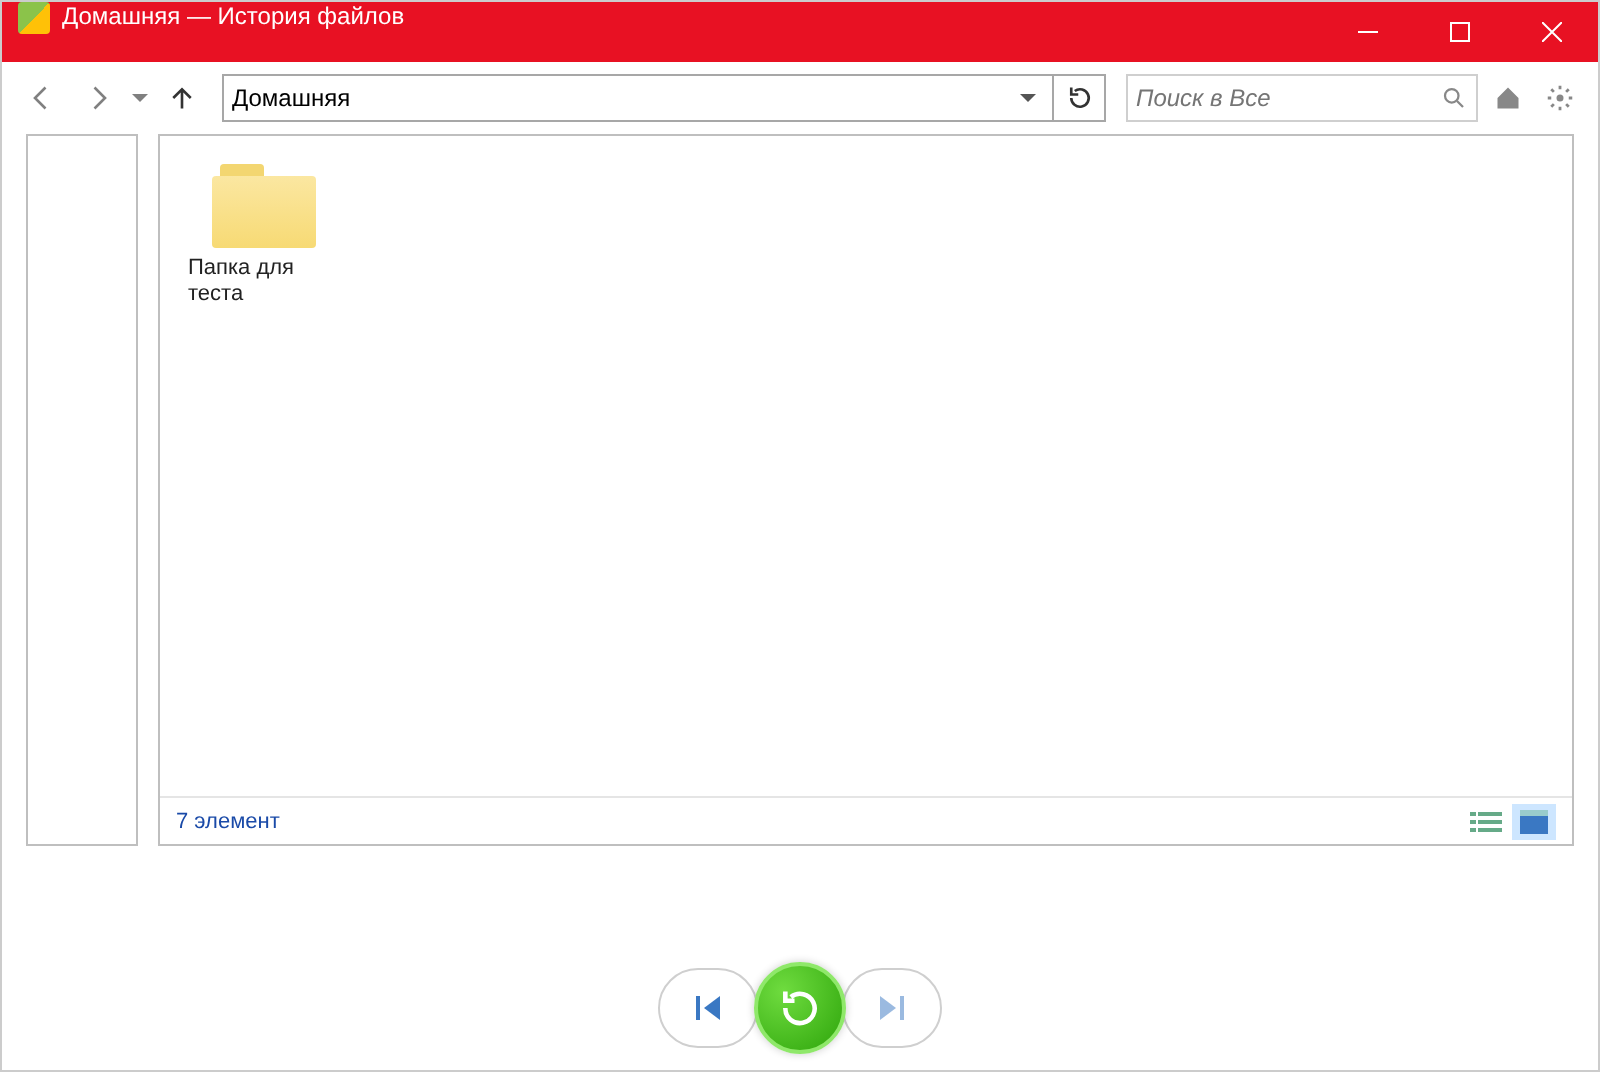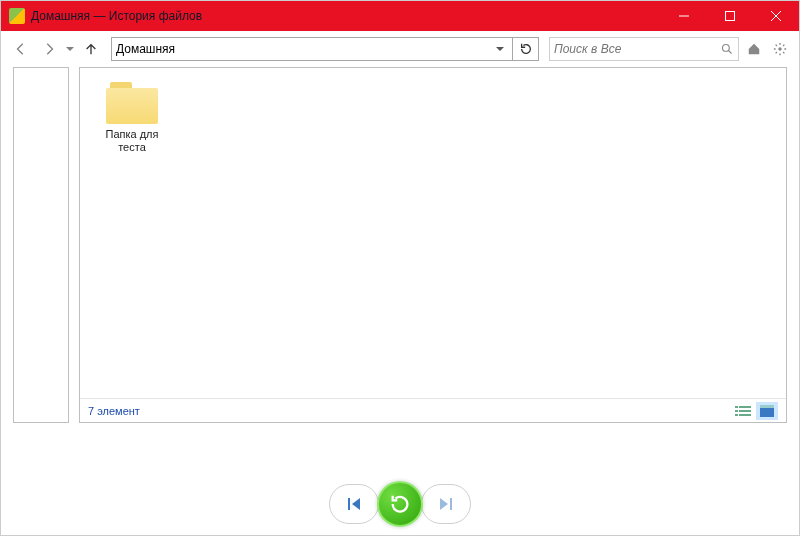--- a/index.html
+++ b/index.html
@@ -1,19 +1,19 @@
 <!DOCTYPE html>
 <html><head>
 <meta charset="utf-8">
 <style>
   * { box-sizing: border-box; margin: 0; padding: 0; font-family: "Segoe UI", Tahoma, sans-serif; }
   body { width: 800px; height: 536px; background: #ffffff; overflow: hidden; border: 1px solid #ccc; }
 
   
-  .titlebar { height: 30px; background: #e81123; display: flex; align-items: center; color: #0f172a; font-size: 12px; }
+  .titlebar { height: 30px; background: #e81123; display: flex; color: #ffffff; font-size: 12px; }
   .titlebar .app-icon { width: 16px; height: 16px; margin: 0 6px 0 8px; background: linear-gradient(135deg,#8bc34a 50%,#ffc107 50%); border-radius: 2px; }
   .titlebar .title { flex: 0 0 auto; }
   .titlebar .spacer { flex: 1; }
   .win-btn { width: 46px; height: 30px; display: flex; align-items: center; justify-content: center; color: #fff; }
   .win-btn svg { width: 10px; height: 10px; stroke: #fff; stroke-width: 1; fill: none; }
 
   
   .toolbar { height: 36px; display: flex; align-items: center; padding: 0 8px; gap: 4px; }
   .nav-btn { width: 24px; height: 24px; display: flex; align-items: center; justify-content: center; color: #808080; }
   .nav-btn.enabled { color: #333; }
@@ -22,36 +22,36 @@
   .dd svg { width:8px; height:8px; fill: currentColor; }
 
   .addr-wrap { flex: 1; display: flex; margin: 0 6px 0 4px; height: 24px; min-width:0; }
   .addr { flex:1; border: 1px solid #a7a7a7; display:flex; align-items:center; padding: 0 4px; font-size: 12px; }
   .addr input { border:none; outline:none; width:100%; font-size:12px; }
   .addr .addr-dd { width:16px; display:flex; align-items:center; justify-content:center; }
   .addr .addr-dd svg{ width:8px; height:8px; fill:#555; }
   .refresh { width:26px; border:1px solid #a7a7a7; border-left:none; display:flex; align-items:center; justify-content:center; }
   .refresh svg { width:14px; height:14px; stroke:#333; fill:none; stroke-width:1.5; }
 
-  .search { width: 190px; height:24px; border:1px solid #cfcfcf; display:flex; align-items:center; padding:0 4px; }
+  .search { width: 176px; height:24px; border:1px solid #cfcfcf; display:flex; align-items:center; padding:0 4px; }
   .search input { border:none; outline:none; width:100%; font-size:12px; color:#888; font-style: italic; }
   .search .mag { width:16px; display:flex; align-items:center; justify-content:center; }
   .search .mag svg{ width:12px;height:12px; stroke:#888; fill:none; stroke-width:1.5;}
   .tool-icon { width:22px; height:22px; display:flex; align-items:center; justify-content:center; color:#888;}
   .tool-icon svg{ width:14px;height:14px; fill:currentColor; }
 
   
   .main { position: relative; padding: 0 12px 0 0; height: calc(100% - 30px - 36px - 62px); }
   .header-line { margin: 18px 0 10px 78px; font-size: 17px; color:#222; }
   .sep { color:#ccc; margin: 0 10px; }
   .panes { display:flex; height: calc(100% - 50px); }
   .tree-pane { width:56px; margin-left:12px; border:1px solid #bfbfbf; background:#fff; }
   .content-pane { flex:1; margin-left:10px; border:1px solid #bfbfbf; background:#fff; position:relative; display:flex; flex-direction:column; }
   .items { flex:1; padding: 14px; display:flex; align-content:flex-start; flex-wrap:wrap; }
-  .item { width:76px; text-align:center; font-size:11px; color:#222; }
+  .item { width:76px; text-align:left; font-size:11px; color:#222; }
   .folder-icon { width:52px; height:42px; margin:0 auto 4px auto; position:relative; }
   .folder-icon .tab { position:absolute; top:0; left:4px; width:22px; height:8px; background:#f3d671; border-radius:2px 2px 0 0; }
   .folder-icon .body { position:absolute; top:6px; left:0; right:0; bottom:0; background:linear-gradient(#fbe7a1,#f7da74); border-radius:2px; }
   .item-name { line-height: 1.2; word-wrap: break-word; }
   .status { height:24px; border-top:1px solid #e5e5e5; display:flex; align-items:center; padding:0 8px; font-size:11px; color:#1a4aa8; }
   .status .flex { flex:1; }
   .view-btn { width:22px; height:18px; display:flex; align-items:center; justify-content:center; margin-left:2px; }
   .view-btn svg { width:16px; height:14px; }
 
   

